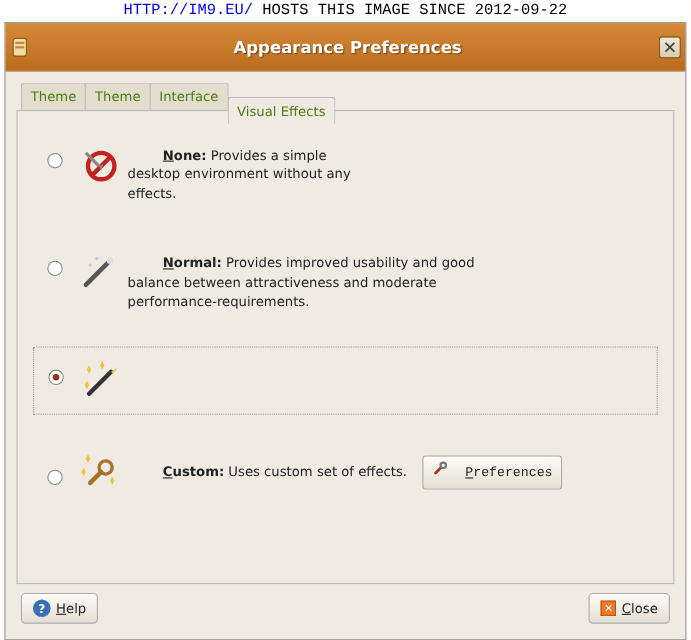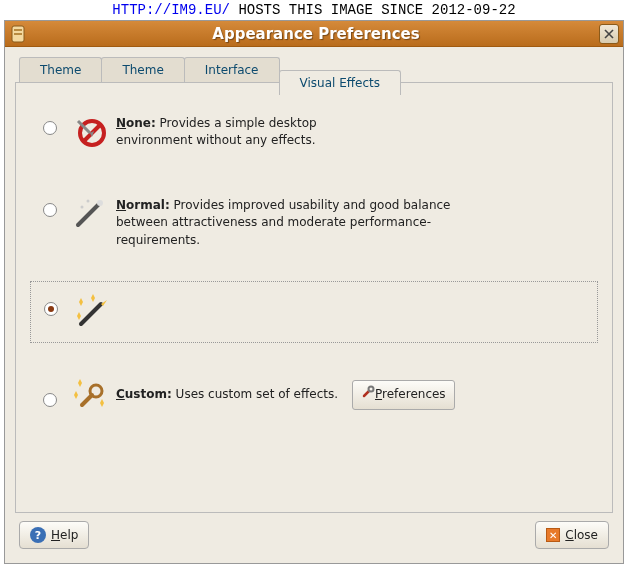--- a/index.html
+++ b/index.html
@@ -1,39 +1,39 @@
 <!DOCTYPE html>
 <html><head>
 <meta charset="utf-8">
 <style>
 * { box-sizing: border-box; margin: 0; padding: 0; }
 body { font-family: "DejaVu Sans", Verdana, sans-serif; font-size: 12px; background: #fff; width: 628px; }
 .top-banner { padding: 2px 4px; font-family: Liberation Mono, monospace; font-size: 14px; color: #000; text-align: center; }
 .top-banner a { color: #0000EE; }
 .window { border: 1px solid #999; margin: 0 4px 4px 4px; background: #efebe2; }
-.titlebar { background: linear-gradient(#d58a3a, #b96c1c); height: 26px; display: flex; align-items: center; padding: 0 4px; border-bottom: 1px solid #a05a10; }
+.titlebar { background: linear-gradient(#d58a3a, #b96c1c); height: 44px; display: flex; align-items: center; padding: 0 4px; border-bottom: 1px solid #a05a10; }
 .titlebar-icon { width: 18px; height: 18px; margin-right: 6px; display:flex; align-items:center; justify-content:center;}
 .titlebar-title { flex: 1; text-align: center; font-weight: bold; color: #fff; font-size: 15px; text-shadow: 1px 1px 1px rgba(0,0,0,0.4); }
 .titlebar-close { width: 20px; height: 20px; background: linear-gradient(#f0e8d8, #d8ccb0); border: 1px solid #8a5a1a; border-radius: 3px; display: flex; align-items: center; justify-content: center; font-size: 12px; color: #333; cursor: pointer; }
 .window-body { padding: 10px; }
 .tabs { display: flex; border-bottom: 1px solid #bbb; position: relative; padding-left: 4px;}
-.tab { padding: 5px 20px; border: 1px solid #bbb; background: #e3ddd0; margin-right: -1px; border-bottom: none; cursor: pointer; font-size: 12px; color: #0c4a6e; border-radius: 3px 3px 0 0;}
+.tab { padding: 5px 8px; border: 1px solid #bbb; background: #e3ddd0; margin-right: -1px; border-bottom: none; cursor: pointer; font-size: 12px; color: #4d7c0f; border-radius: 3px 3px 0 0;}
 .tab.active { background: #efebe2; position: relative; top: 13px; z-index: 2; }
 .tab-content { border: 1px solid #bbb; border-top: none; padding: 18px 14px 12px 14px; background: #efebe2; min-height: 430px; }
 .option-row { display: flex; align-items: flex-start; padding: 10px 6px; margin-bottom: 22px; }
 .option-row.selected { border: 1px dotted #999; margin-bottom: 22px; }
 .radio-cell { width: 28px; display: flex; align-items: center; justify-content: center; padding-top: 10px;}
 .radio { width: 14px; height: 14px; border: 1px solid #888; border-radius: 50%; background: #fff; display:flex; align-items:center; justify-content:center;}
 .radio.checked::after { content:""; width:6px; height:6px; border-radius:50%; background:#8a3a12; }
 .icon-cell { width: 52px; display:flex; align-items:center; justify-content:center; }
 .icon-cell svg { width: 40px; height: 40px; }
 .text-cell { flex: 1; color: #222; line-height: 1.45; font-size: 12px; padding-top: 4px;}
-.opt-title { font-weight: bold; }
+.opt-title { font-weight: bold; margin-left: 32px; }
 .mn { text-decoration: underline; }
-.pref-btn { margin-left: 10px; padding: 4px 8px; border: 1px solid #aaa; border-radius: 3px; background: linear-gradient(#fdfcf8, #e5dfd2); cursor:pointer; display:inline-flex; align-items:center; gap:0;}
+.pref-btn { margin-left: 10px; padding: 4px 8px; border: 1px solid #aaa; border-radius: 3px; background: linear-gradient(#fdfcf8, #e5dfd2); cursor:pointer; display:inline-flex; align-items:flex-end; gap:16px;font-family:Liberation Mono, monospace;}
 .footer { display: flex; justify-content: space-between; padding: 8px 4px 4px 4px; }
 .btn { padding: 5px 10px; border: 1px solid #aaa; border-radius: 4px; background: linear-gradient(#fdfcf8, #e5dfd2); cursor:pointer; display:inline-flex; align-items:center; gap:5px; font-size:12px; color:#222;}
 .help-icon { width:16px; height:16px; border-radius:50%; background:#3a6fb5; color:#fff; display:inline-flex; align-items:center; justify-content:center; font-weight:bold; font-size:11px;}
 .close-icon { width:14px; height:14px; background:#e87a2a; border:1px solid #b85a14; display:inline-flex; align-items:center; justify-content:center; color:#fff; font-size:10px; font-weight:bold;}
 .custom-row { align-items: center; margin-bottom: 0;}
 .custom-row .text-cell { display:flex; align-items:center; flex-wrap:wrap; gap:4px; padding-top:0;}
 .descblock { max-width: 340px; }
 .descblock.narrow { max-width: 230px; }
 </style>
 </head>

